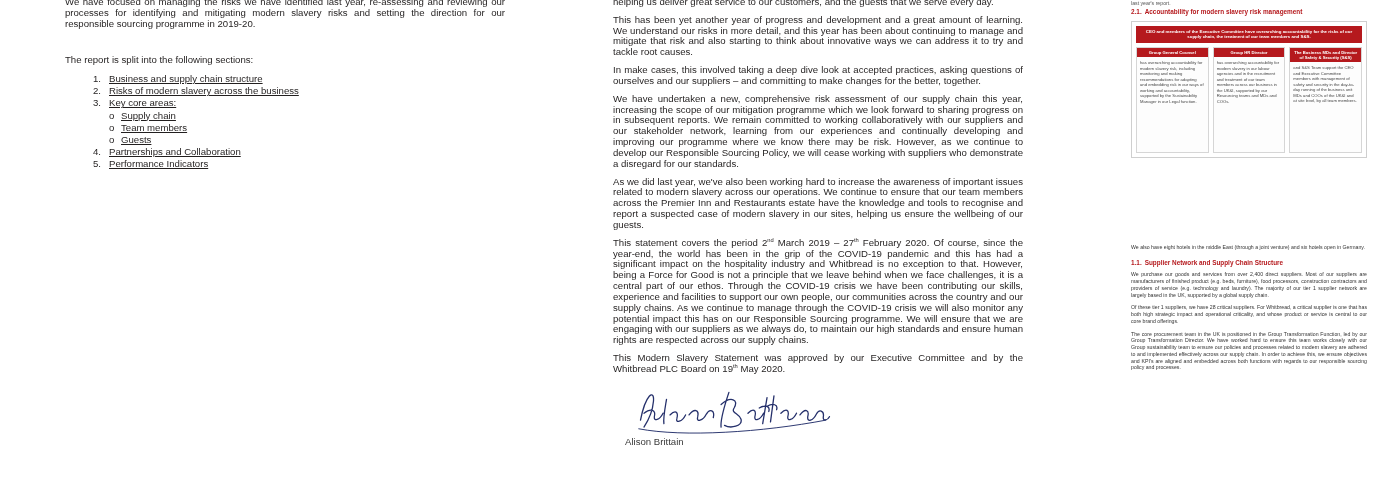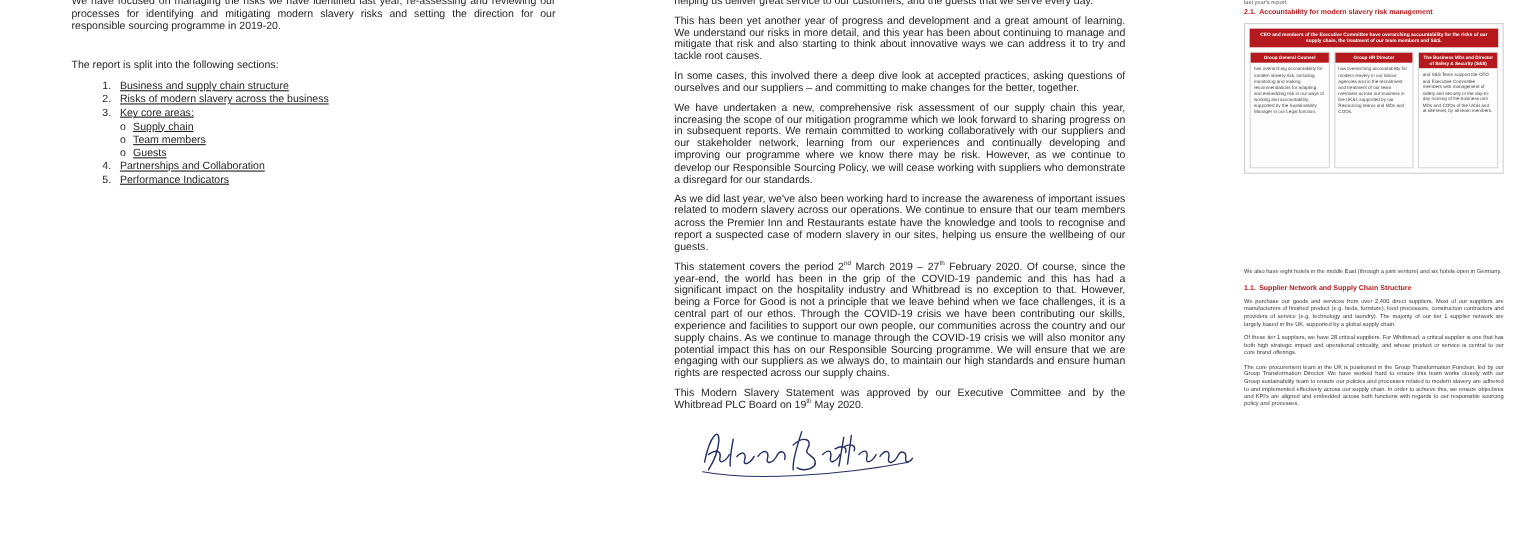--- a/index.html
+++ b/index.html
@@ -96,37 +96,38 @@
       <li class="num-item">
         <span class="num">5.</span>
         <span class="lbl">Performance Indicators</span>
       </li>
     </ol>
   </div>
 
   <div class="col col-mid">
     <p class="body-text">helping us deliver great service to our customers, and the guests that we serve every day.</p>
     <p class="body-text">This has been yet another year of progress and development and a great amount of learning.  We understand our risks in more detail, and this year has been about continuing to manage and mitigate that risk and also starting to think about innovative ways we can address it to try and tackle root causes.</p>
-    <p class="body-text">In some cases, this involved there a deep dive look at accepted practices, asking questions of ourselves and our suppliers – and committing to make changes for the better, together.</p>
+    <p class="body-text">In make cases, this involved taking a deep dive look at accepted practices, asking questions of ourselves and our suppliers – and committing to make changes for the better, together.</p>
     <p class="body-text">We have undertaken a new, comprehensive risk assessment of our supply chain this year, increasing the scope of our mitigation programme which we look forward to sharing progress on in subsequent reports. We remain committed to working collaboratively with our suppliers and our stakeholder network, learning from our experiences and continually developing and improving our programme where we know there may be risk.  However, as we continue to develop our Responsible Sourcing Policy, we will cease working with suppliers who demonstrate a disregard for our standards.</p>
     <p class="body-text">As we did last year, we've also been working hard to increase the awareness of important issues related to modern slavery across our operations.  We continue to ensure that our team members across the Premier Inn and Restaurants estate have the knowledge and tools to recognise and report a suspected case of modern slavery in our sites, helping us ensure the wellbeing of our guests.</p>
     <p class="body-text">
       <span>This statement covers the period 2</span><sup class="ord">nd</sup><span> March 2019 – 27</span><sup class="ord">th</sup><span> February 2020. Of course, since the year-end, the world has been in the grip of the COVID-19 pandemic and this has had a significant impact on the hospitality industry and Whitbread is no exception to that. However, being a Force for Good is not a principle that we leave behind when we face challenges, it is a central part of our ethos. Through the COVID-19 crisis we have been contributing our skills, experience and facilities to support our own people, our communities across the country and our supply chains. As we continue to manage through the COVID-19 crisis we will also monitor any potential impact this has on our Responsible Sourcing programme. We will ensure that we are engaging with our suppliers as we always do, to maintain our high standards and ensure human rights are respected across our supply chains.</span>
     </p>
     <p class="body-text">
       <span>This Modern Slavery Statement was approved by our Executive Committee and by the Whitbread PLC Board on 19</span><sup class="ord">th</sup><span> May 2020.</span>
     </p>
     <div class="signature-block">
       <svg class="signature-svg" width="225" height="52" viewBox="0 0 230 60" aria-hidden="true">
         <g fill="none" stroke="#25306b" stroke-width="1.5" stroke-linecap="round" stroke-linejoin="round">
           <path d="M10,44 C16,14 26,8 25,22 C24,34 18,46 14,52 M14,36 C22,30 28,32 26,40 C25,46 32,44 36,36 M40,20 C38,32 36,42 37,48 M44,38 C50,32 54,34 52,42 C50,48 58,46 62,38 M66,38 C72,30 78,32 76,40 C74,47 82,45 86,37 C90,30 96,33 94,41"></path>
           <path d="M112,12 C106,30 102,44 103,52 M103,26 C114,16 124,20 118,30 C114,36 124,36 126,43 C128,51 114,54 107,50 M134,36 C140,30 144,32 142,40 C141,46 148,44 152,36 M156,18 L151,48 M147,30 C154,26 160,28 158,34 M164,16 L160,46 M156,28 C163,24 169,26 167,32 M172,36 C178,30 182,32 180,40 C179,46 186,44 190,36 M194,38 C200,30 205,32 203,40 C202,47 209,45 213,37 C216,31 222,33 221,40 C220,46 226,44 228,40"></path>
           <path d="M8,54 C60,64 150,58 224,44" stroke-width="1.1"></path>
         </g>
       </svg>
+      <div class="signatory-name">Alison Brittain</div>
     </div>
   </div>
 
   <div class="col col-right">
     <div class="tiny-partial">last year's report.</div>
 
     <div class="r-heading">
       <span class="r-num">2.1.</span><span>Accountability for modern slavery risk management</span>
     </div>
 

